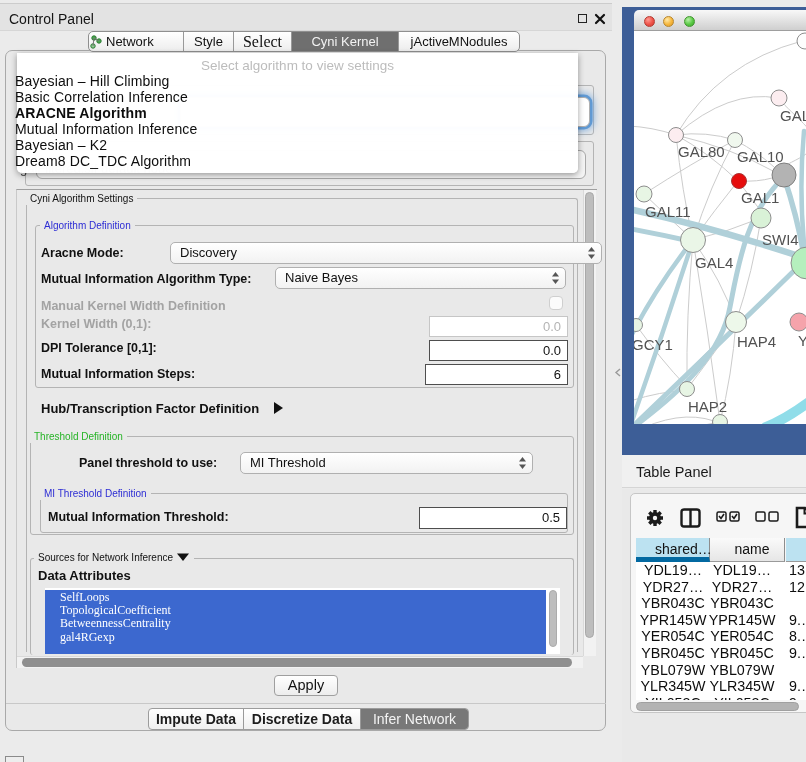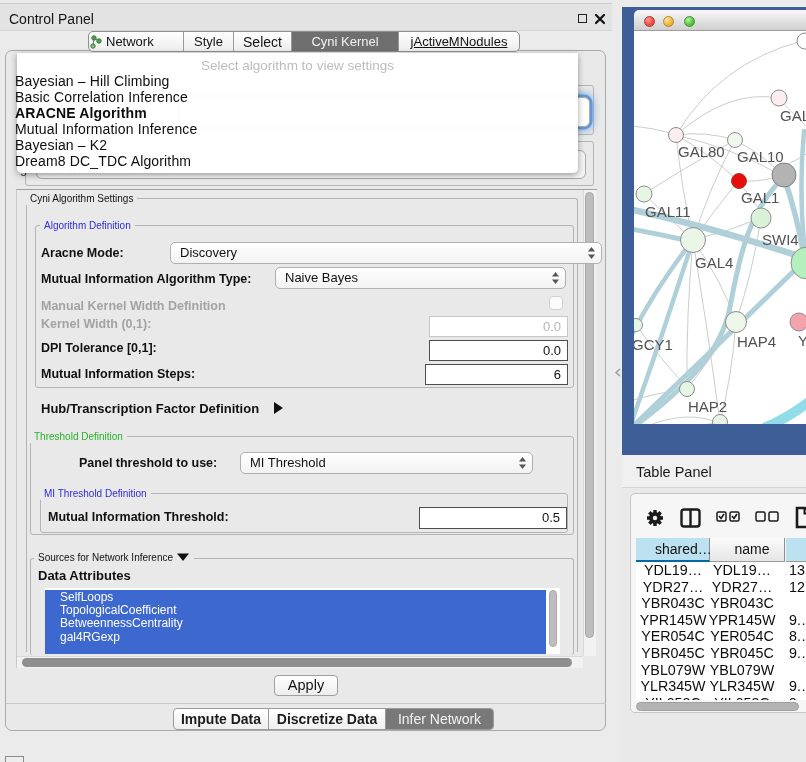--- a/index.html
+++ b/index.html
@@ -33,23 +33,23 @@
 <div class="abs" style="left:88px;top:31px;width:432px;height:21px;background:linear-gradient(#ffffff,#ededed);border:1px solid #8f8f8f;border-radius:5px;overflow:hidden;display:flex;">
   <div style="width:95px;height:100%;display:flex;align-items:center;justify-content:flex-start;font-size:13px;color:#111;border-right:1px solid #999;">
     <svg width="13" height="14" viewBox="0 0 13 14" style="margin-right:4px;">
         <circle cx="5" cy="3" r="2.2" fill="#49a94f" stroke="#2c7a33"></circle>
         <circle cx="10" cy="6" r="2.2" fill="#49a94f" stroke="#2c7a33"></circle>
         <circle cx="4" cy="11" r="2.2" fill="#8fca92" stroke="#2c7a33"></circle>
         <path d="M5 3 L10 6 M5 3 L4 11" stroke="#777" stroke-width="1"></path>
       </svg>
     Network</div>
   <div style="width:50px;height:100%;display:flex;align-items:center;justify-content:center;font-size:13px;color:#111;border-right:1px solid #999;">Style</div>
-  <div style="width:58px;height:100%;display:flex;align-items:center;justify-content:center;font-size:14px;color:#111;border-right:1px solid #999;">Select</div>
+  <div style="width:58px;height:100%;display:flex;align-items:center;justify-content:center;font-size:16px;color:#111;border-right:1px solid #999;font-family:Liberation Serif, serif;">Select</div>
   <div style="width:107px;height:100%;display:flex;align-items:center;justify-content:center;font-size:13px;color:#f2f2f2;background:#6f6f6f;border-right:1px solid #999;">Cyni Kernel</div>
-  <div style="flex:1;height:100%;display:flex;align-items:center;justify-content:center;font-size:13px;color:#111;text-decoration:underline;">jActiveMNodules</div>
+  <div style="flex:1;height:100%;display:flex;align-items:center;justify-content:center;font-size:13px;color:#111;">jActiveMNodules</div>
 </div>
 
 <div class="grp" style="left:25px;top:85px;width:569px;height:50px;"></div>
 <div class="abs" style="left:180px;top:97px;width:410px;height:30px;background:#fff;border:1px solid #b0b0b0;border-radius:6px;box-shadow:0 0 0 2.5px #6099d3, 0 0 7px 4px rgba(110,163,220,0.75);"></div>
 <div class="grp" style="left:25px;top:141px;width:569px;height:45px;"></div>
 <div class="abs" style="left:36px;top:150px;width:550px;height:29px;background:#f4f4f4;border:1px solid #a8a8a8;border-radius:6px;"></div>
 <div class="abs" style="left:20px;top:161px;font-size:13px;color:#444;">galFiltered.sif default node</div>
 
 <div class="abs" style="left:16px;top:189px;width:581px;height:479px;border-top:1px solid #9f9f9f;border-left:1px solid #c9c9c9;"></div>
 
@@ -111,29 +111,29 @@
 <div class="grp" style="left:40px;top:493px;width:528px;height:40px;"></div>
 <div class="grp-title" style="left:40px;top:487px;color:#2d2dd4;">MI Threshold Definition</div>
 <div class="lbl" style="left:48px;top:510px;">Mutual Information Threshold:</div>
 <div class="fld" style="left:419px;top:507px;width:148px;height:22px;">0.5</div>
 
 <div class="grp" style="left:30px;top:558px;width:544px;height:97px;border-bottom:none;"></div>
 <div class="grp-title" style="left:34px;top:551px;color:#111;">Sources for Network Inference <svg width="14" height="10" viewBox="0 0 14 10" style="vertical-align:-1px;">
       <path d="M1 1.5 L13 1.5 L7 9 Z" fill="#111"></path>
     </svg></div>
 <div class="lbl" style="left:38px;top:568px;font-size:13px;">Data Attributes</div>
-<div class="abs" style="left:45px;top:588px;width:515px;height:66px;background:#ffffff;overflow:hidden;">
+<div class="abs" style="left:45px;top:588px;width:515px;height:66px;background:#ffffff;overflow:hidden;font-family:Liberation Serif, serif;">
   <div style="position:absolute;left:0;top:2px;width:501px;height:64px;background:#3c68cf;color:#fff;font-size:12px;line-height:13.2px;padding:1px 0 0 15px;">SelfLoops<br>TopologicalCoefficient<br>BetweennessCentrality<br>gal4RGexp</div>
   <div style="position:absolute;left:504px;top:2px;width:8px;height:57px;background:#bdbdbd;border:1px solid #ababab;border-radius:4px;"></div>
 </div>
 
 <div class="abs" style="left:274px;top:675px;width:64px;height:21px;background:linear-gradient(#ffffff,#ededed);border:1px solid #9f9f9f;border-radius:4px;text-align:center;font-size:14.5px;line-height:19px;color:#111;">Apply</div>
 
 <div class="abs" style="left:6px;top:703px;width:600px;height:1px;background:#c8c8c8;"></div>
-<div class="abs" style="left:148px;top:708px;width:321px;height:22px;background:linear-gradient(#ffffff,#efefef);border:1px solid #9c9c9c;border-radius:4px;overflow:hidden;display:flex;margin-left:25px;">
+<div class="abs" style="left:148px;top:708px;width:321px;height:22px;background:linear-gradient(#ffffff,#efefef);border:1px solid #9c9c9c;border-radius:4px;overflow:hidden;display:flex;">
   <div style="width:95px;display:flex;align-items:center;justify-content:center;font-size:14px;font-weight:bold;color:#1c1c1c;border-right:1px solid #999;">Impute Data</div>
   <div style="width:117px;display:flex;align-items:center;justify-content:center;font-size:14px;font-weight:bold;color:#1c1c1c;border-right:1px solid #999;">Discretize Data</div>
   <div style="flex:1;display:flex;align-items:center;justify-content:center;font-size:14px;color:#f3f3f3;background:#787878;">Infer Network</div>
 </div>
 
 <div class="abs" style="left:5px;top:756px;width:19px;height:10px;background:#ededed;border:1.5px solid #8a8a8a;"></div>
 
 <svg class="abs" style="left:614px;top:368px;" width="8" height="9" viewBox="0 0 8 9">
     <path d="M6 1 L2 4.5 L6 8" fill="none" stroke="#9a9a9a" stroke-width="1.4"></path>
   </svg>
@@ -259,21 +259,21 @@
     <g fill="none" stroke="#1b1b1b" stroke-width="1.5">
       <rect x="1" y="1" width="9" height="9" rx="1.5"></rect>
       <rect x="14" y="1" width="9" height="9" rx="1.5"></rect>
     </g>
   </svg>
 <svg class="abs" style="left:795px;top:506px;" width="16" height="23" viewBox="0 0 16 23">
     <path d="M2 2 H10 L15 7 V21 H2 Z" fill="none" stroke="#1b1b1b" stroke-width="2.6"></path>
     <path d="M9.5 2 V7.5 H15" fill="none" stroke="#1b1b1b" stroke-width="2"></path>
   </svg>
 
-<div class="abs" style="left:636px;top:538px;width:74px;height:24px;background:#bce2f1;border-right:1px solid #8d8d8d;border-bottom:2px solid #0369a1;padding-left:19px;font-size:14px;line-height:23px;color:#111;">shared…</div>
+<div class="abs" style="left:636px;top:538px;width:74px;height:24px;background:#bce2f1;border-right:1px solid #8d8d8d;border-bottom:5px solid #0369a1;padding-left:19px;font-size:14px;line-height:23px;color:#111;">shared…</div>
 <div class="abs" style="left:710px;top:538px;width:75px;height:24px;background:linear-gradient(#fafafa,#e6e6e6);border-right:1px solid #8d8d8d;border-bottom:1px solid #9a9a9a;text-align:center;text-indent:10px;font-size:14px;line-height:23px;color:#111;">name</div>
 <div class="abs" style="left:786px;top:538px;width:20px;height:24px;background:#bce2f1;border-bottom:1px solid #9a9a9a;"></div>
 
 <div class="abs" style="left:636px;top:562px;width:170px;height:138px;background:#ffffff;overflow:hidden;font-size:14.3px;color:#0d0d0d;">
   <div style="position:absolute;left:0;top:0;width:74px;text-align:center;line-height:16.6px;">YDL19…<br>YDR27…<br>YBR043C<br>YPR145W<br>YER054C<br>YBR045C<br>YBL079W<br>YLR345W<br>YIL053C</div>
   <div style="position:absolute;left:71px;top:0;width:70px;text-align:center;line-height:16.6px;">YDL19…<br>YDR27…<br>YBR043C<br>YPR145W<br>YER054C<br>YBR045C<br>YBL079W<br>YLR345W<br>YIL053C</div>
   <div style="position:absolute;left:153px;top:0;width:40px;line-height:16.6px;">13…<br>12…<br>&nbsp;<br>9.…<br>8.…<br>9.…<br>&nbsp;<br>9.…<br>9…</div>
 </div>
 
 <div class="abs" style="left:636px;top:702px;width:163px;height:9px;background:#b3b3b3;border:1px solid #a0a0a0;border-radius:5px;"></div>

